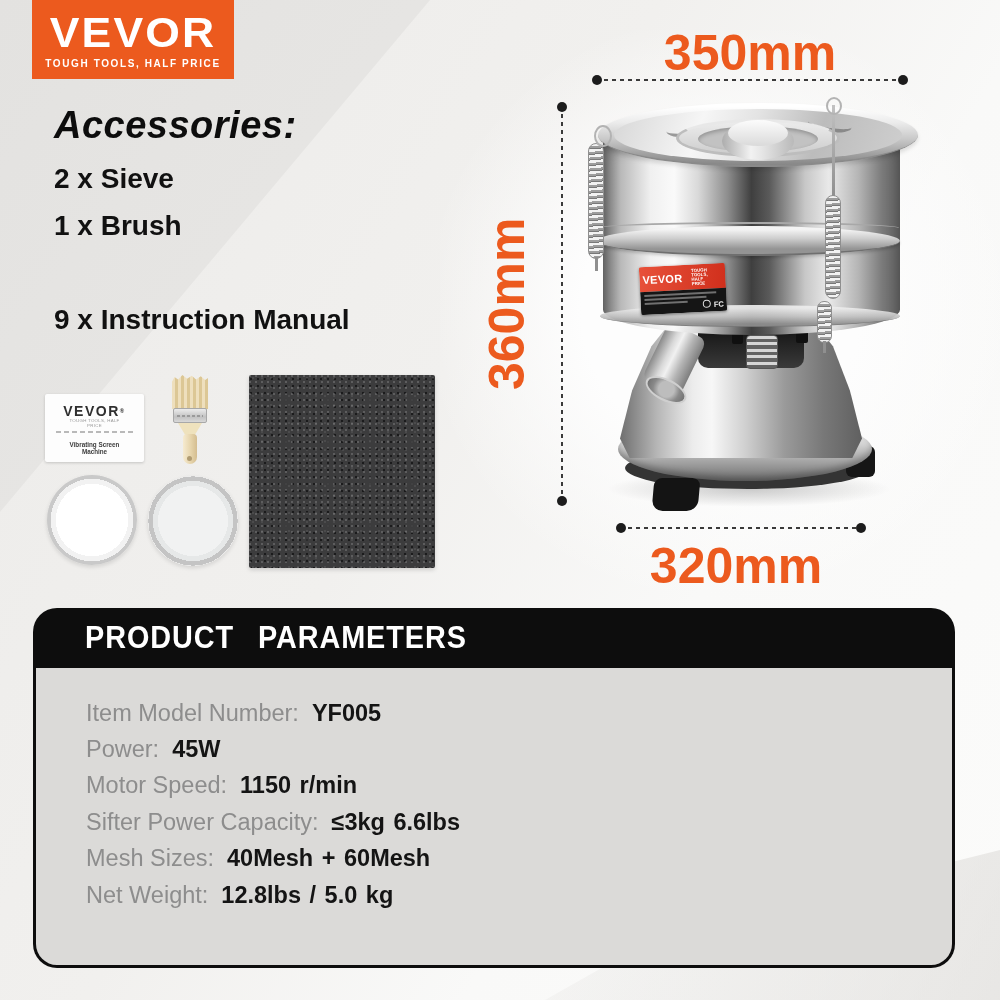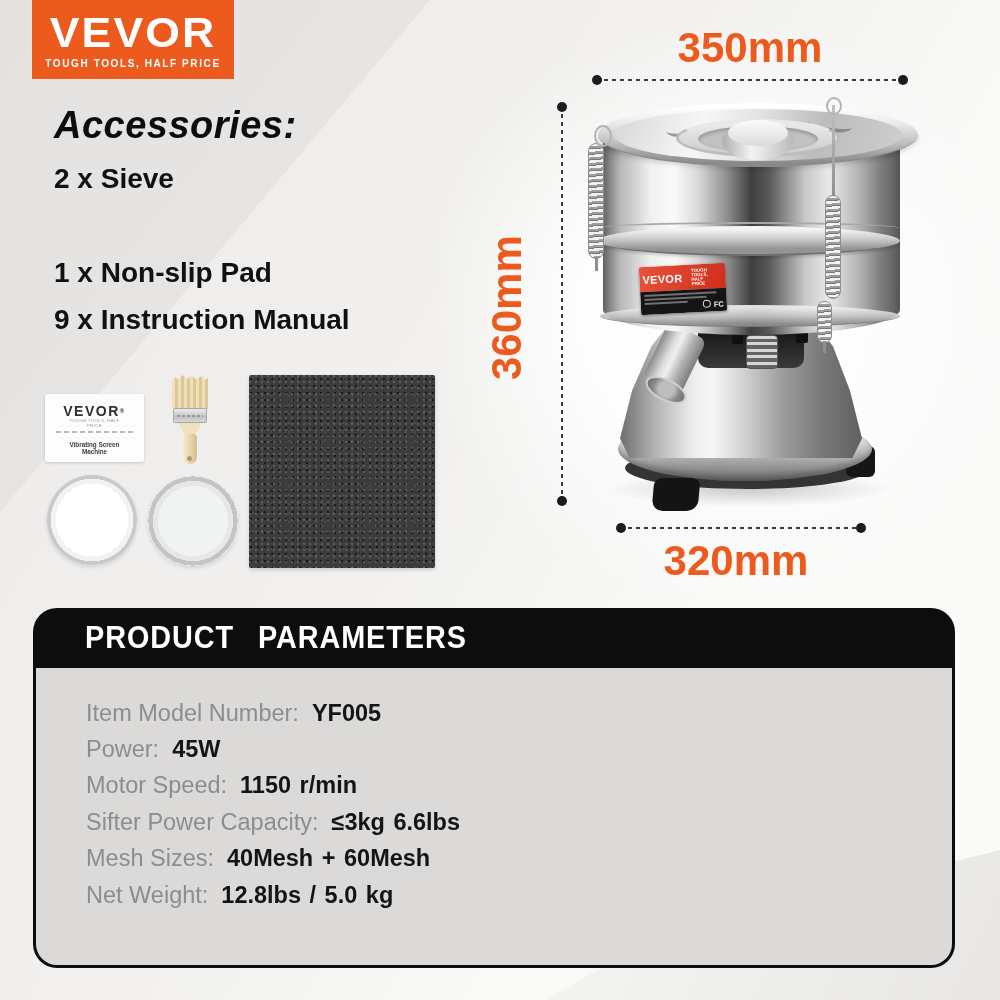--- a/index.html
+++ b/index.html
@@ -76,21 +76,21 @@
   .sieve { width:90px; height:90px; border-radius:50%; box-shadow:0 2px 4px rgba(0,0,0,.12); }
   .sieve.s1 { left:47px; top:475px;
     background:radial-gradient(circle, #ffffff 0 57%, #f2f2f2 57% 65%, #c9c9c9 65% 71%, #ebebeb 71% 82%, #b7b7b7 82% 88%, #f4f4f4 88% 94%, #9b9b9b 94% 100%); }
   .sieve.s2 { left:148px; top:476px;
     background:radial-gradient(circle, #f1f2f2 0 55%, #e6e8e8 55% 63%, #c4c4c4 63% 70%, #ececec 70% 81%, #b0b0b0 81% 87%, #f1f1f1 87% 93%, #929292 93% 100%); }
 
   
   .dot { width:10px; height:10px; border-radius:50%; background:#1c1c1c; }
   .hline { height:2px; background:repeating-linear-gradient(90deg,#3a3a3a 0 4px, transparent 4px 8px); }
   .vline { width:2px; background:repeating-linear-gradient(180deg,#3a3a3a 0 4px, transparent 4px 8px); }
-  .dim-label { color:#EC5A1E; font-size:42px; font-weight:bold; }
+  .dim-label { color:#EC5A1E; font-size:50px; font-weight:bold; }
   .dim-top { left:600px; top:24px; width:300px; text-align:center; }
   .dim-bottom { left:586px; top:537px; width:300px; text-align:center; }
   .dim-side { left:482px; top:226px; width:50px; height:164px; writing-mode:vertical-rl;
     transform:rotate(180deg); text-align:center; line-height:50px; }
 
   
   .machine { left:570px; top:95px; width:400px; height:430px; }
   .machine > div { position:absolute; }
   .m-shadow { left:36px; top:376px; width:286px; height:36px; z-index:0;
     background:radial-gradient(ellipse at center, rgba(0,0,0,.20), rgba(0,0,0,0) 70%); }
@@ -195,21 +195,21 @@
   <div class="bg-wedge-br"></div>
   <div class="abs photo-glow"></div>
 
   <div class="abs logo">
     <div class="logo-brand">VEVOR</div>
     <div class="logo-tagline">TOUGH TOOLS, HALF PRICE</div>
   </div>
 
   <div class="abs acc-heading">Accessories:</div>
   <div class="abs acc-item i0">2 x Sieve</div>
-  <div class="abs acc-item i2">1 x Non-slip Pad</div>
+  <div class="abs acc-item i1">1 x Brush</div>
   <div class="abs acc-item i3">9 x Instruction Manual</div>
 
   <div class="abs manual">
     <div class="man-brand">
       <span>VEVOR</span><sup>®</sup>
     </div>
     <span class="man-tagline">TOUGH TOOLS, HALF PRICE</span>
     <div class="man-microline"></div>
     <span class="man-title">Vibrating Screen Machine</span>
   </div>

